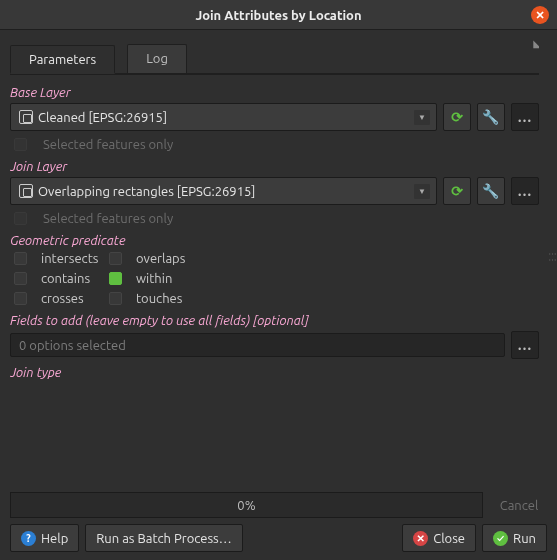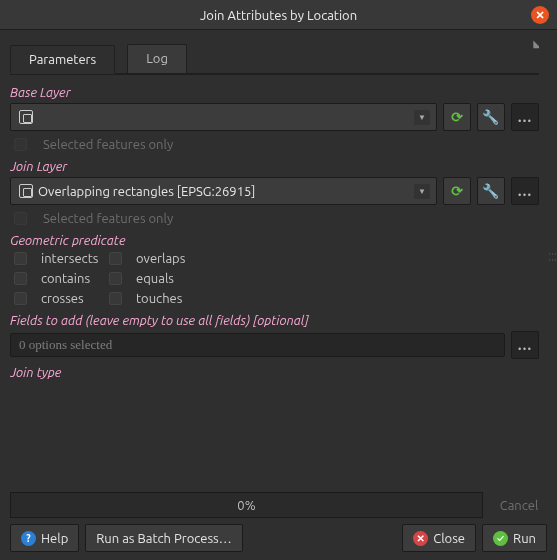--- a/index.html
+++ b/index.html
@@ -15,21 +15,21 @@
     height: 30px;
     background: #383838;
     display: flex;
     align-items: center;
     justify-content: center;
     position: relative;
     border-bottom: 1px solid #1e1e1e;
   }
   .titlebar .title {
     color: #ececec;
-    font-weight: normal;
+    font-weight: bold;
     font-size: 13px;
   }
   .close-circle {
     position: absolute;
     right: 8px; top: 6px;
     width: 18px; height: 18px;
     border-radius: 50%;
     background: #e95420;
     display:flex; align-items:center; justify-content:center;
     color:#fff; font-size:11px; font-weight:bold;
@@ -153,21 +153,20 @@
   }
   .pred { display:flex; align-items:center; gap:14px; }
   .options-line {
     background: #262626;
     border: 1px solid #1b1b1b;
     height: 24px;
     display:flex; align-items:center;
     padding:0 8px;
     color:#7d7d7d;
     border-radius:2px;
-    font-family:Liberation Serif, serif;
   }
   .join-type {
     background: #3c3c3c;
     border: 1px solid #1b1b1b;
     height: 28px;
     display:flex; align-items:center;
     padding:0 8px;
     color:#e6e6e6;
     border-radius:2px;
     position:relative;
@@ -247,20 +246,21 @@
     <div class="tab">Log</div>
     <div class="detach-arrow">◣</div>
   </div>
 
   <div class="panel">
 
     <div class="section-label">Base Layer</div>
     <div class="row">
       <div class="layer-select">
         <span class="layer-icon"></span>
+        <span>Cleaned [EPSG:26915]</span>
       </div>
       <div class="icon-btn">
           <span class="refresh-icon">⟳</span>
         </div>
       <div class="icon-btn">
           <span class="wrench-icon">🔧</span>
         </div>
       <div class="icon-btn dots">
           <span>…</span>
         </div>
@@ -299,22 +299,22 @@
         </div>
       <div class="pred">
           <div class="chk"></div>
           <span class="chk-label">overlaps</span>
         </div>
       <div class="pred">
           <div class="chk"></div>
           <span class="chk-label">contains</span>
         </div>
       <div class="pred">
-          <div class="chk"></div>
-          <span class="chk-label">equals</span>
+          <div class="chk checked"></div>
+          <span class="chk-label">within</span>
         </div>
       <div class="pred">
           <div class="chk"></div>
           <span class="chk-label">crosses</span>
         </div>
       <div class="pred">
           <div class="chk"></div>
           <span class="chk-label">touches</span>
         </div>
     </div>

